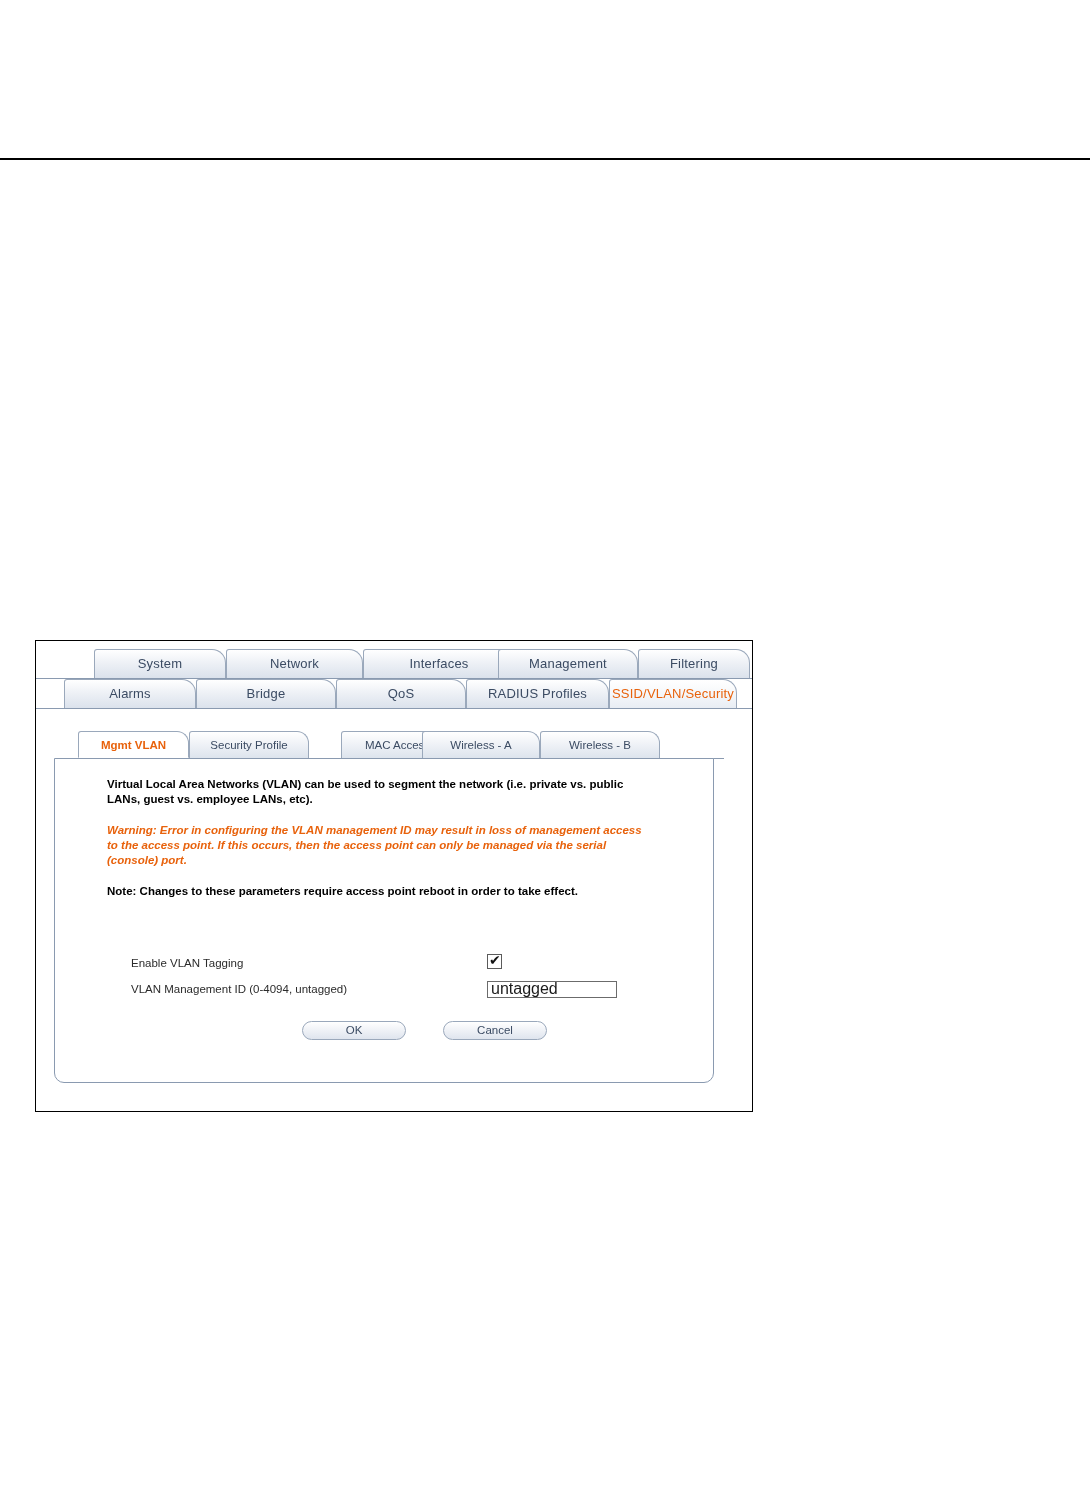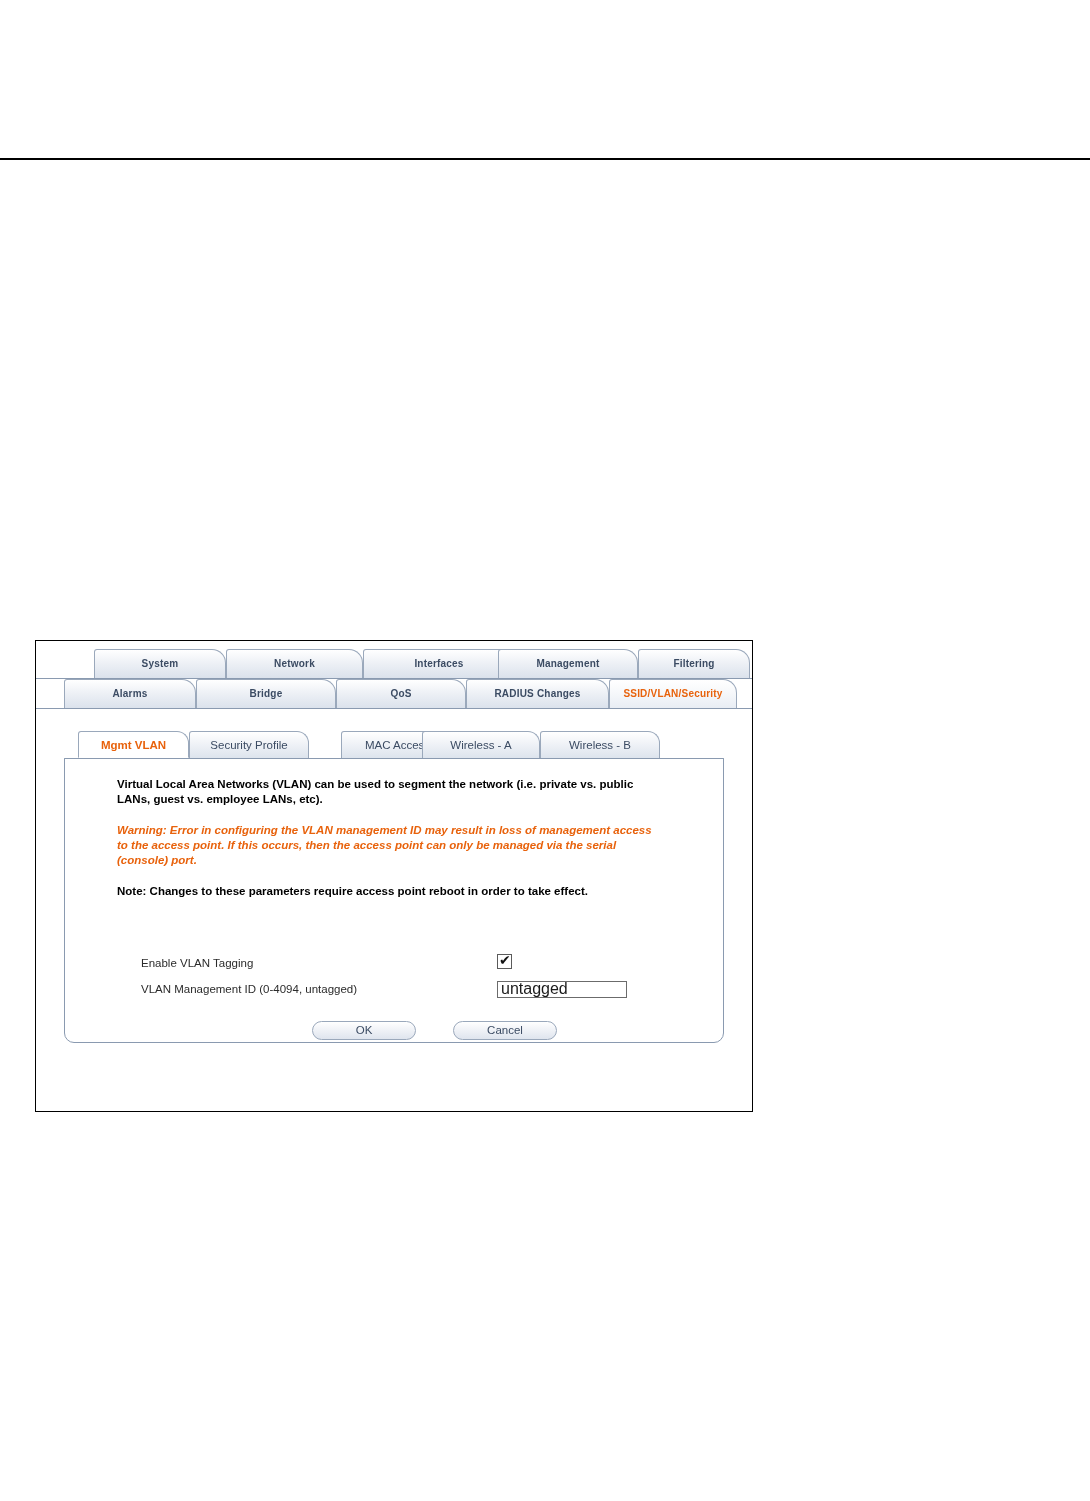--- a/index.html
+++ b/index.html
@@ -59,25 +59,24 @@
   .otab {
     position: absolute;
     top: 0;
     height: 29px;
     box-sizing: border-box;
     border: 1px solid #9aa8bb;
     border-bottom: none;
     border-radius: 3px 14px 0 0;
     background: linear-gradient(to bottom, #ffffff 0%, #eef1f6 45%, #dbe2ec 100%);
     color: #3b4b63;
-    font-size: 10px;
+    font-size: 13px;
     text-align: center;
     line-height: 28px;
     letter-spacing: .2px;
-    font-weight: bold;
   }
   .otab.sel {
     color: #e8620c;
     background: linear-gradient(to bottom, #ffffff 0%, #f5f7fa 50%, #e8edf4 100%);
   }
 
   
   .inner-tabrow {
     position: absolute;
     left: 28px;
@@ -110,24 +109,24 @@
   .itab.sel {
     color: #e8620c;
     background: #ffffff;
     border-bottom: 1px solid #ffffff;
     font-weight: bold;
   }
 
   
   .panel {
     position: absolute;
-    left: 28px;
+    left: 18px;
     top: 117px;
     width: 660px;
-    height: 285px;
+    height: 325px;
     box-sizing: border-box;
     border: 1px solid #8a9ab0;
     border-radius: 0 0 10px 10px;
     background: #ffffff;
   }
 
   .panel .body {
     position: absolute;
     left: 52px;
     top: 18px;
@@ -252,21 +251,21 @@
     <div class="otab" style="left:327px;width:152px;">Interfaces</div>
     <div class="otab" style="left:462px;width:140px;text-align:center;">Management</div>
     <div class="otab" style="left:602px;width:112px;">Filtering</div>
   </div>
 
   <div class="tabrow row2">
     <div class="rowline"></div>
     <div class="otab" style="left:28px;width:132px;">Alarms</div>
     <div class="otab" style="left:160px;width:140px;">Bridge</div>
     <div class="otab" style="left:300px;width:130px;">QoS</div>
-    <div class="otab" style="left:430px;width:143px;">RADIUS Changes</div>
+    <div class="otab" style="left:430px;width:143px;">RADIUS Profiles</div>
     <div class="otab sel" style="left:573px;width:128px;">SSID/VLAN/Security</div>
   </div>
 
   <div class="inner-tabrow">
     <div class="rowline"></div>
     <div class="itab sel" style="left:14px;width:111px;">Mgmt VLAN</div>
     <div class="itab" style="left:125px;width:120px;">Security Profile</div>
     <div class="itab" style="left:245px;width:113px;margin-left:32px;">MAC Access</div>
     <div class="itab" style="left:358px;width:118px;">Wireless - A</div>
     <div class="itab" style="left:476px;width:120px;">Wireless - B</div>

